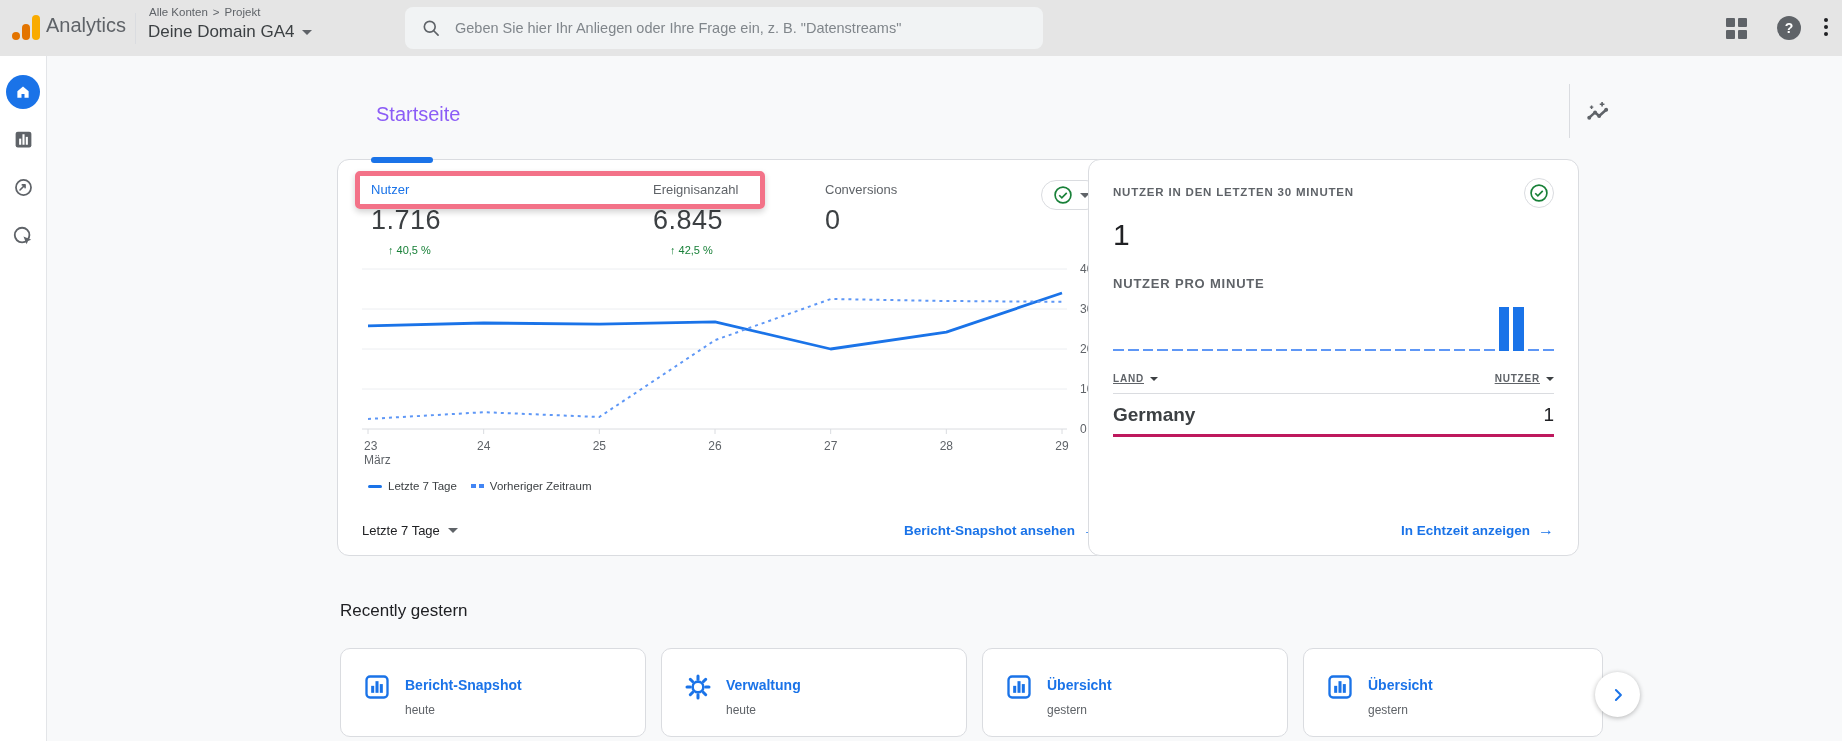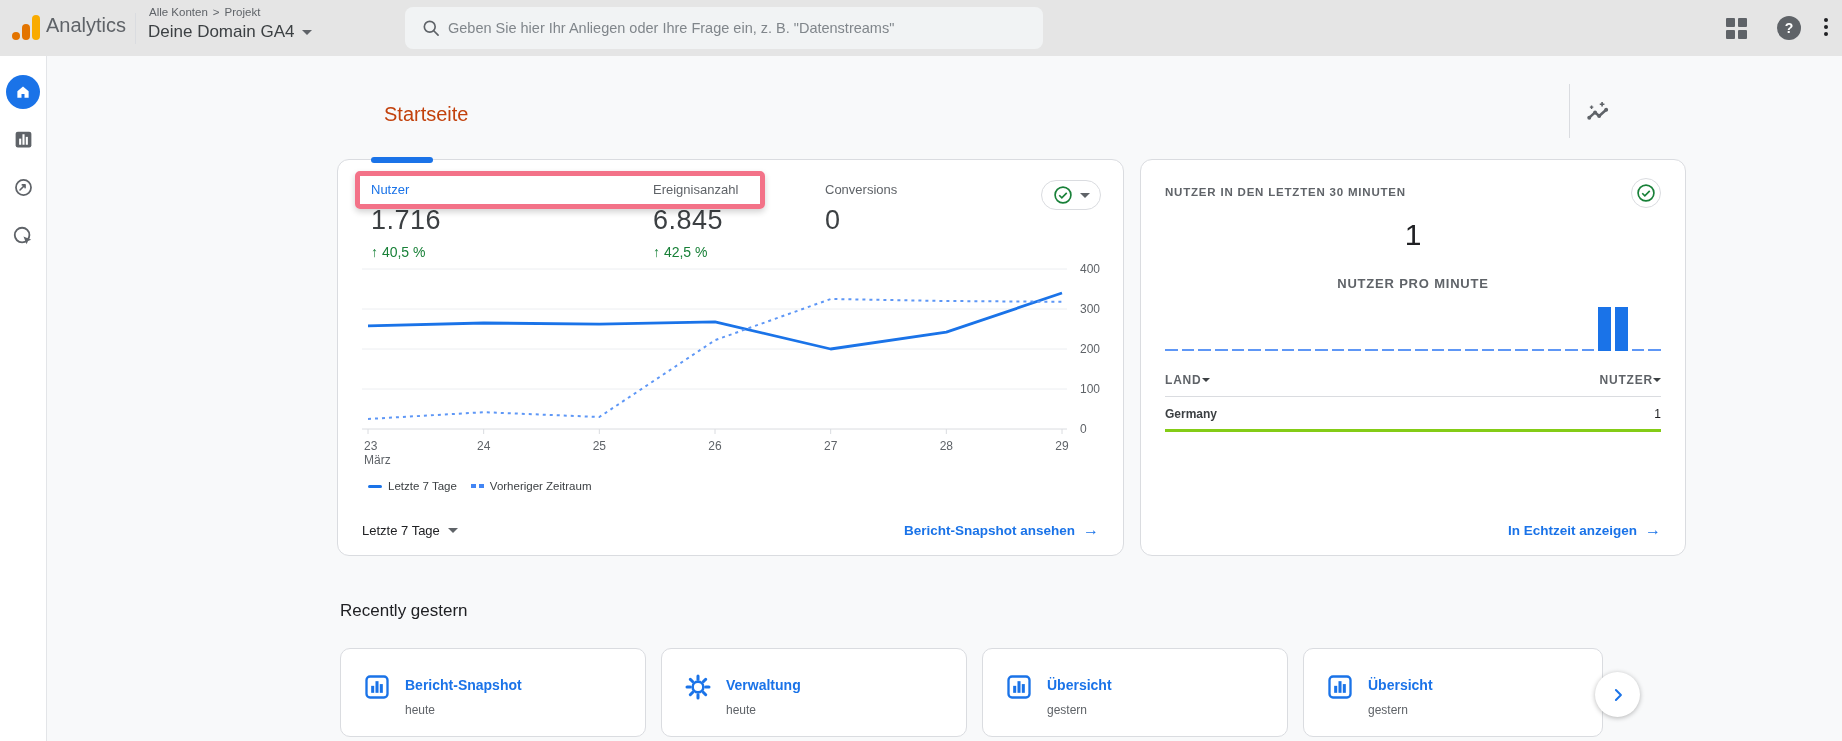--- a/index.html
+++ b/index.html
@@ -12,52 +12,52 @@
   .logo-dot { position:absolute; left:0; bottom:1px; width:8px; height:8px; border-radius:50%; background:#e37400; }
   .logo-bar-mid { position:absolute; left:10px; bottom:1px; width:8px; height:16px; border-radius:4px; background:#e37400; }
   .logo-bar-tall { position:absolute; left:20px; bottom:1px; width:8px; height:25px; border-radius:4px; background:#f9ab00; }
   .logo-text { position:absolute; left:46px; top:14px; font-size:20px; color:#5f6368; }
   .topbar-divider { position:absolute; left:135px; top:13px; width:1px; height:31px; background:#dadce0; }
   .breadcrumb { position:absolute; left:149px; top:6px; font-size:11.5px; color:#5f6368; display:flex; gap:5px; align-items:center; }
   .property-row { position:absolute; left:148px; top:22px; display:flex; align-items:center; gap:8px; cursor:pointer; }
   .property-name { font-size:17px; color:#3c4043; }
   .caret { width:0; height:0; border-left:5px solid transparent; border-right:5px solid transparent; border-top:5px solid #5f6368; }
   .caret.sm { border-left-width:4px; border-right-width:4px; border-top-width:4px; border-top-color:#3c4043; }
-  .search { position:absolute; left:405px; top:7px; width:638px; height:42px; background:#f1f3f4; border-radius:8px; display:flex; align-items:center; padding:0 16px; gap:7px; }
+  .search { position:absolute; left:405px; top:7px; width:638px; height:42px; background:#f1f3f4; border-radius:8px; display:flex; align-items:center; padding:0 16px; gap:14px; }
   .search input { flex:1; border:none; background:transparent; outline:none; font-size:14.5px; color:#3c4043; font-family:"Liberation Sans",sans-serif; }
   .search input::placeholder { color:#80868b; }
   .tb-icon { position:absolute; top:16px; width:24px; height:24px; cursor:pointer; }
   .grid-icon { display:grid; grid-template-columns:9px 9px; grid-template-rows:9px 9px; gap:3px; padding-top:2px; }
   .grid-icon span { background:#5f6368; border-radius:1px; }
   .help-icon { width:24px; height:24px; border-radius:50%; background:#5f6368; color:#fff; font-size:14px; font-weight:bold; display:flex; align-items:center; justify-content:center; }
   .kebab { display:flex; flex-direction:column; gap:3px; align-items:center; padding-top:2px; }
   .kebab span { width:4px; height:4px; border-radius:50%; background:#202124; }
 
   
   .sidebar { position:absolute; left:0; top:56px; width:47px; height:685px; background:#fff; border-right:1px solid #e3e5e8; z-index:10; }
   .nav-item { position:absolute; left:3px; width:40px; height:40px; display:flex; align-items:center; justify-content:center; cursor:pointer; }
   .nav-home-circle { width:34px; height:34px; border-radius:50%; background:#1a73e8; display:flex; align-items:center; justify-content:center; }
 
   
-  .page-title { position:absolute; left:384px; top:103px; font-size:20px; color:#c2410c; }
+  .page-title { position:absolute; left:376px; top:103px; font-size:20px; color:#8b5cf6; }
   .insights-divider { position:absolute; left:1569px; top:84px; width:1px; height:54px; background:#dadce0; }
   .insights-btn { position:absolute; left:1584px; top:99px; width:28px; height:28px; cursor:pointer; }
 
   
   .card { position:absolute; background:#fff; border:1px solid #dadce0; border-radius:12px; }
   .overview-card { left:337px; top:159px; width:787px; height:397px; }
-  .realtime-card { left:1140px; top:159px; width:546px; height:397px;text-align:center; }
+  .realtime-card { left:1088px; top:159px; width:491px; height:397px; }
 
   .tab-indicator { position:absolute; left:33px; top:-3px; width:62px; height:6px; border-radius:3px; background:#1a73e8; }
 
   .metric-col { position:absolute; top:14px; }
   .metric-label { font-size:13px; color:#5f6368; margin-top:8px; cursor:pointer; }
   .metric-label.active { color:#1a73e8; }
   .metric-value { font-size:27px; color:#3c4043; margin-top:8px; letter-spacing:.5px; }
-  .metric-change { font-size:14px; color:#188038; margin-top:8px; }
+  .metric-change { font-size:11px; color:#188038; margin-top:8px;margin-left:17px; }
   .m0{left:33px;} .m1{left:161px;} .m2{left:315px;} .m3{left:487px;}
 
   .annotation-box { position:absolute; left:17px; top:11px; width:410px; height:38px; border:5px solid rgba(240,83,110,.82); border-radius:5px; box-shadow:0 3px 6px rgba(0,0,0,.18); pointer-events:none; z-index:5; }
 
   .check-pill { position:absolute; right:22px; top:20px; width:60px; height:30px; border:1px solid #dadce0; border-radius:16px; display:flex; align-items:center; justify-content:center; gap:7px; cursor:pointer; background:#fff; }
 
   .trend-chart-wrap { position:absolute; left:24px; top:95px; }
   .legend { position:absolute; left:30px; top:320px; display:flex; gap:14px; align-items:center; font-size:11.5px; color:#3c4043; }
   .legend-item { display:flex; align-items:center; gap:6px; }
   .swatch-line { width:14px; height:3px; background:#1a73e8; border-radius:2px; }
@@ -73,22 +73,22 @@
   .rt-pad { position:absolute; left:24px; right:24px; top:0; }
   .rt-title-row { display:flex; justify-content:space-between; align-items:flex-start; margin-top:26px; }
   .rt-label { font-size:11.5px; letter-spacing:.8px; color:#5f6368; font-weight:bold; }
   .rt-check { width:30px; height:30px; border:1px solid #dadce0; border-radius:50%; display:flex; align-items:center; justify-content:center; margin-top:-8px; }
   .rt-value { font-size:30px; color:#202124; margin-top:10px; }
   .rt-minute-label { font-size:13px; letter-spacing:.8px; color:#5f6368; font-weight:bold; margin-top:24px; }
   .minute-chart { display:flex; align-items:flex-end; gap:4px; height:46px; margin-top:14px; }
   .mbar { flex:1; height:44px; background:#1a73e8; }
   .mdash { flex:1; height:2px; background:#5e97f6; }
   .rt-table-head { display:flex; justify-content:space-between; margin-top:22px; padding-bottom:9px; border-bottom:1px solid #dadce0; }
-  .rt-th { display:flex; align-items:center; font-size:12px; letter-spacing:.8px; color:#5f6368; font-weight:bold; cursor:pointer; }
-  .rt-row { display:flex; justify-content:space-between; padding:10px 0 8px; border-bottom:3px solid #84cc16; font-size:12px; color:#202124; }
+  .rt-th { display:flex; align-items:center; gap:6px; font-size:10px; letter-spacing:.8px; color:#5f6368; font-weight:bold; cursor:pointer;text-decoration:underline; }
+  .rt-row { display:flex; justify-content:space-between; padding:10px 0 8px; border-bottom:3px solid #be185d; font-size:19px; color:#202124; }
   .rt-row .c { font-weight:bold; color:#3c4043; }
 
   
   .recent-title { position:absolute; left:340px; top:601px; font-size:17px; color:#202124; }
   .recent-card { position:absolute; top:648px; height:89px; width:306px; background:#fff; border:1px solid #dadce0; border-radius:10px; cursor:pointer; }
   .rc-icon { position:absolute; left:22px; top:24px; width:28px; height:28px; }
   .rc-title { position:absolute; left:64px; top:28px; font-size:14px; color:#1a73e8; font-weight:bold; }
   .rc-time { position:absolute; left:64px; top:54px; font-size:12px; color:#5f6368; }
   .next-btn { position:absolute; left:1595px; top:672px; width:45px; height:45px; border-radius:50%; background:#fff; box-shadow:0 1px 5px rgba(0,0,0,.28); display:flex; align-items:center; justify-content:center; cursor:pointer; z-index:6; }
 </style>

